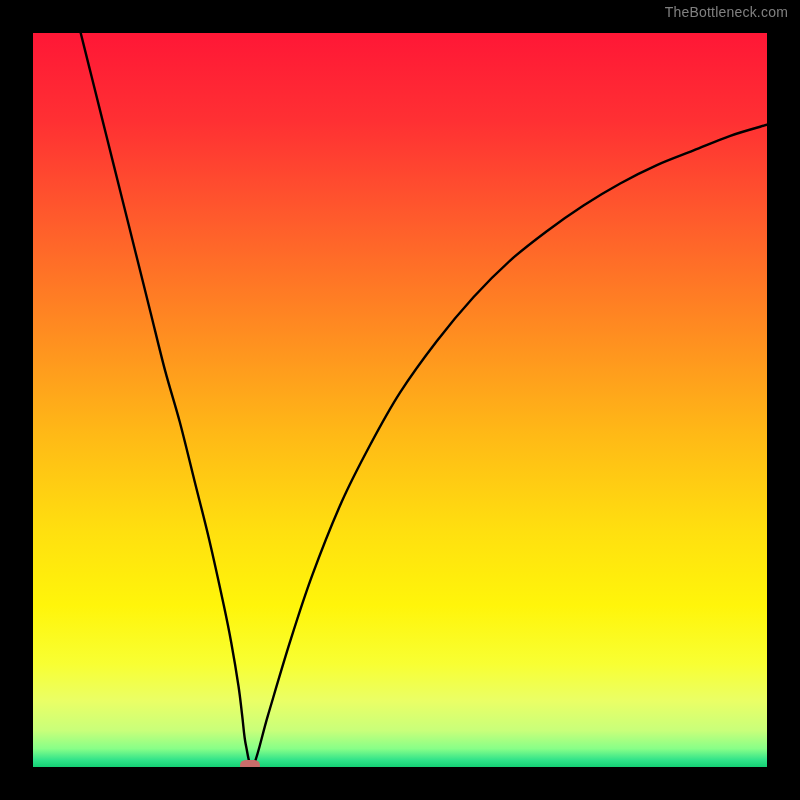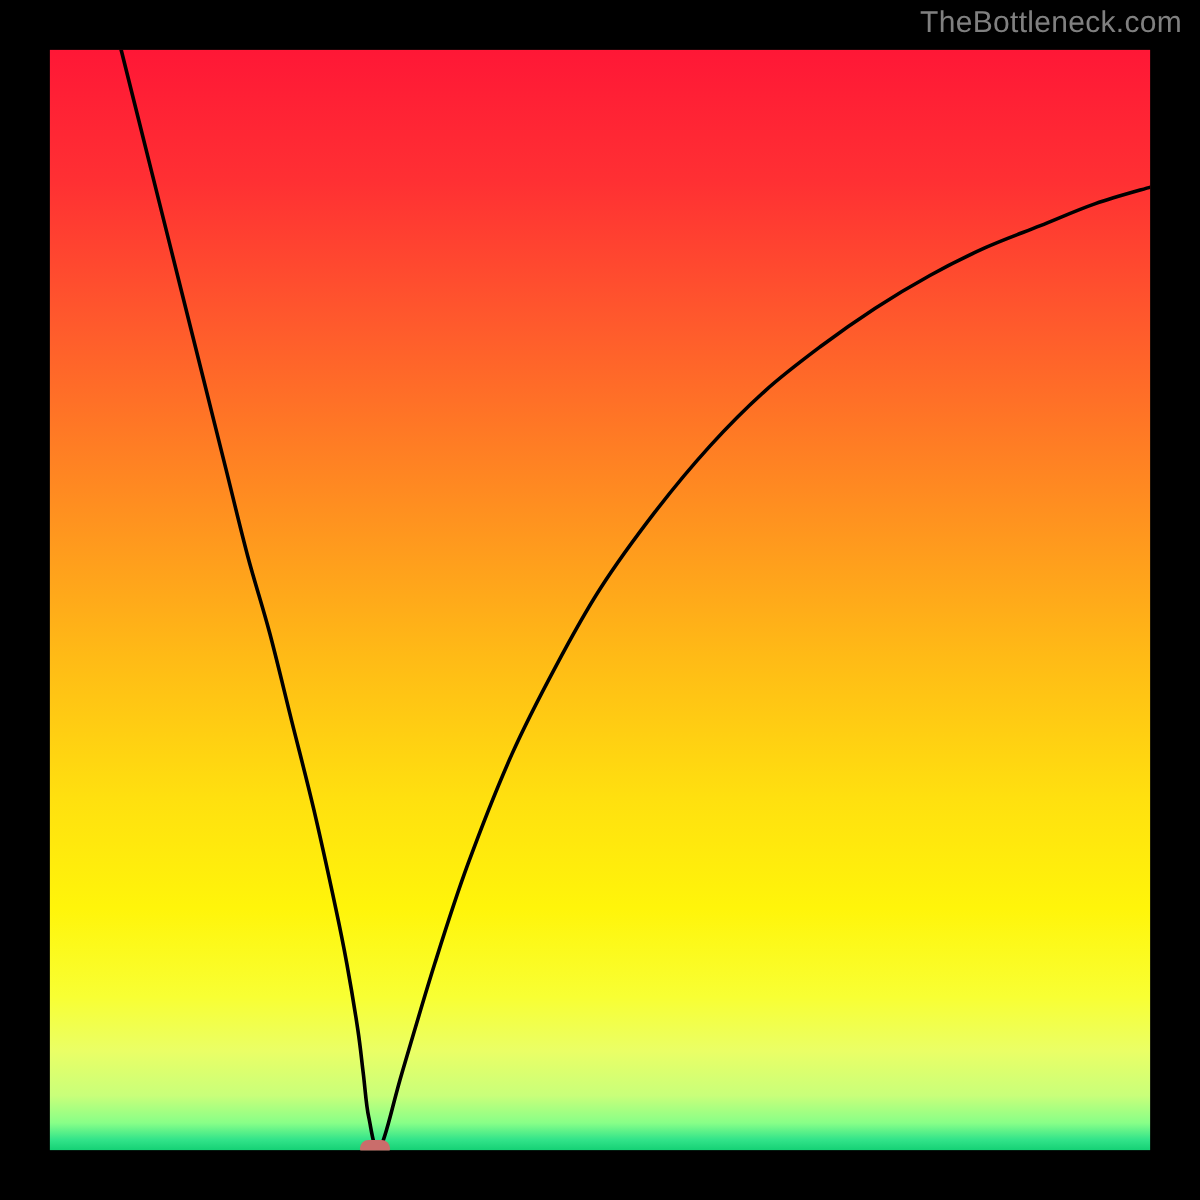--- a/index.html
+++ b/index.html
@@ -39,21 +39,21 @@
     left: 0;
     top: 0;
     width: 100%;
     height: 100%;
   }
   .watermark {
     position: absolute;
     top: 4px;
     right: 12px;
     color: #808080;
-    font-size: 20px;
+    font-size: 14px;
     font-weight: 500;
     letter-spacing: 0.2px;
   }
   .marker {
     position: absolute;
     width: 20px;
     height: 11px;
     background: #ca6d6b;
     border-radius: 6px;
   }

